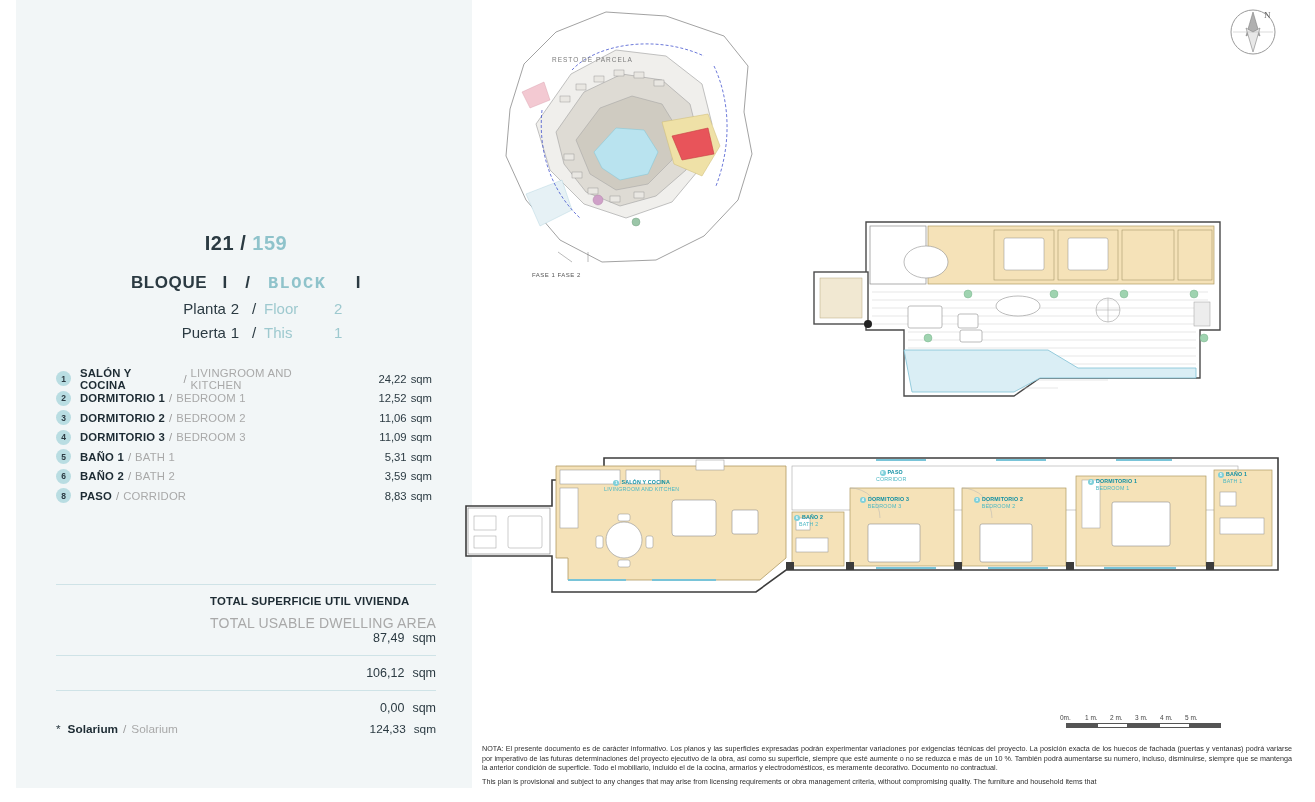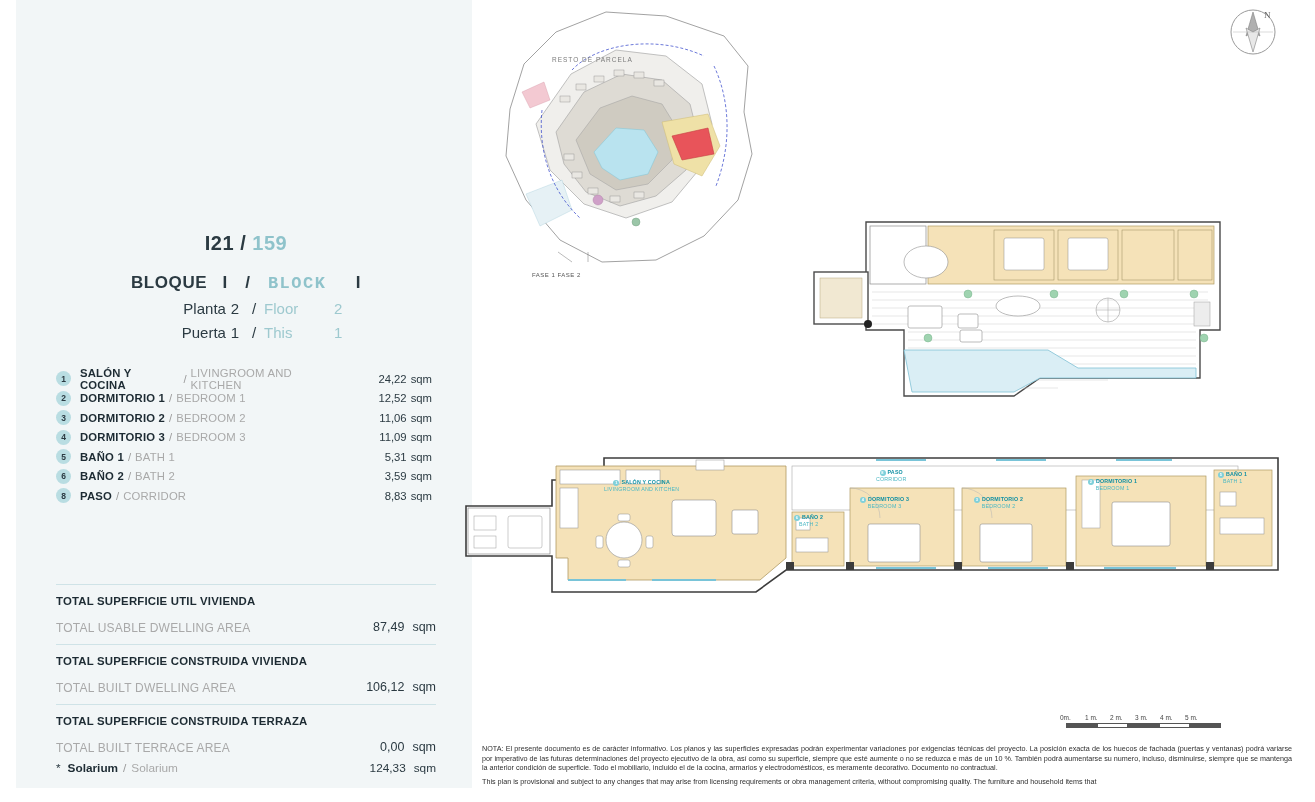--- a/index.html
+++ b/index.html
@@ -90,28 +90,28 @@
 
   
   .totals { margin-top: 78px; }
   .total-block {
     border-bottom: 1px solid #cfe3e7;
     padding-bottom: 9px;
     margin-bottom: 10px;
     display: flex;
     align-items: flex-end;
   }
-  .total-block.first { border-top: 1px solid #cfe3e7; padding-top: 10px; }
+  .total-block.first { border-top: 1px solid #cfe3e7; padding-top: 10px; flex-direction: column; }
   .total-labels .es {
     display: block;
     font-size: 11.4px; font-weight: bold; color: #1d2b33; letter-spacing: 0.2px;
   }
   .total-labels .en {
     display: block;
-    font-size: 12px; color: #a9a9a9; letter-spacing: 0.2px; margin-top: 14px;
+    font-size: 14px; color: #a9a9a9; letter-spacing: 0.2px; margin-top: 8px;
   }
   .total-val {
     margin-left: auto;
     font-size: 12.5px;
     color: #2b3a42;
     white-space: nowrap;
     padding-bottom: 1px;
   }
   .total-val .u { margin-left: 8px; }
   .solarium-row {
@@ -280,32 +280,24 @@
       <div class="totals">
         <div class="total-block first">
           <span class="total-labels">
             <span class="es">TOTAL SUPERFICIE UTIL VIVIENDA</span>
             <span class="en">TOTAL USABLE DWELLING AREA</span>
           </span>
           <span class="total-val"><span>87,49</span><span class="u">sqm</span></span>
         </div>
 
         <div class="total-block">
-          <span class="total-labels">
-            <span class="es">TOTAL SUPERFICIE CONSTRUIDA VIVIENDA</span>
-            <span class="en">TOTAL BUILT DWELLING AREA</span>
-          </span>
           <span class="total-val"><span>106,12</span><span class="u">sqm</span></span>
         </div>
 
         <div class="total-block" style="border-bottom:none;padding-bottom:2px;margin-bottom:4px">
-          <span class="total-labels">
-            <span class="es">TOTAL SUPERFICIE CONSTRUIDA TERRAZA</span>
-            <span class="en">TOTAL BUILT TERRACE AREA</span>
-          </span>
           <span class="total-val"><span>0,00</span><span class="u">sqm</span></span>
         </div>
 
         <div class="solarium-row">
           <span class="star">*</span>
           <span class="es">Solarium</span>
           <span class="sl">/</span>
           <span class="en">Solarium</span>
           <span class="val"><span>124,33</span><span class="u">sqm</span></span>
         </div>

